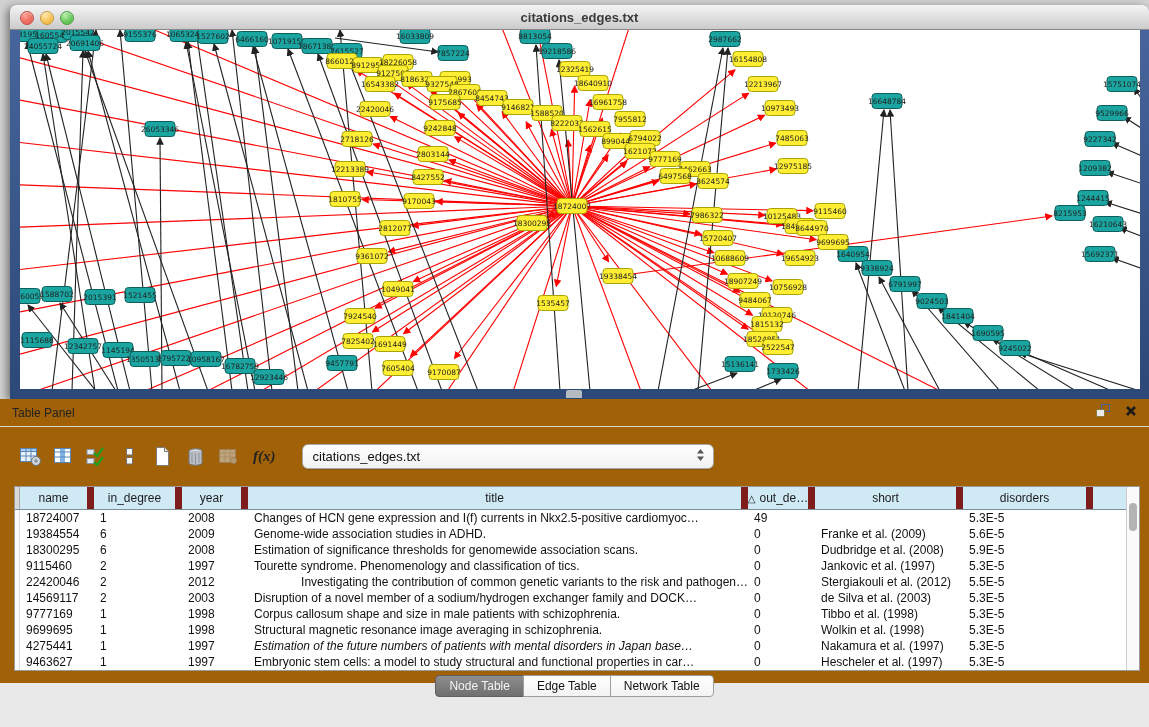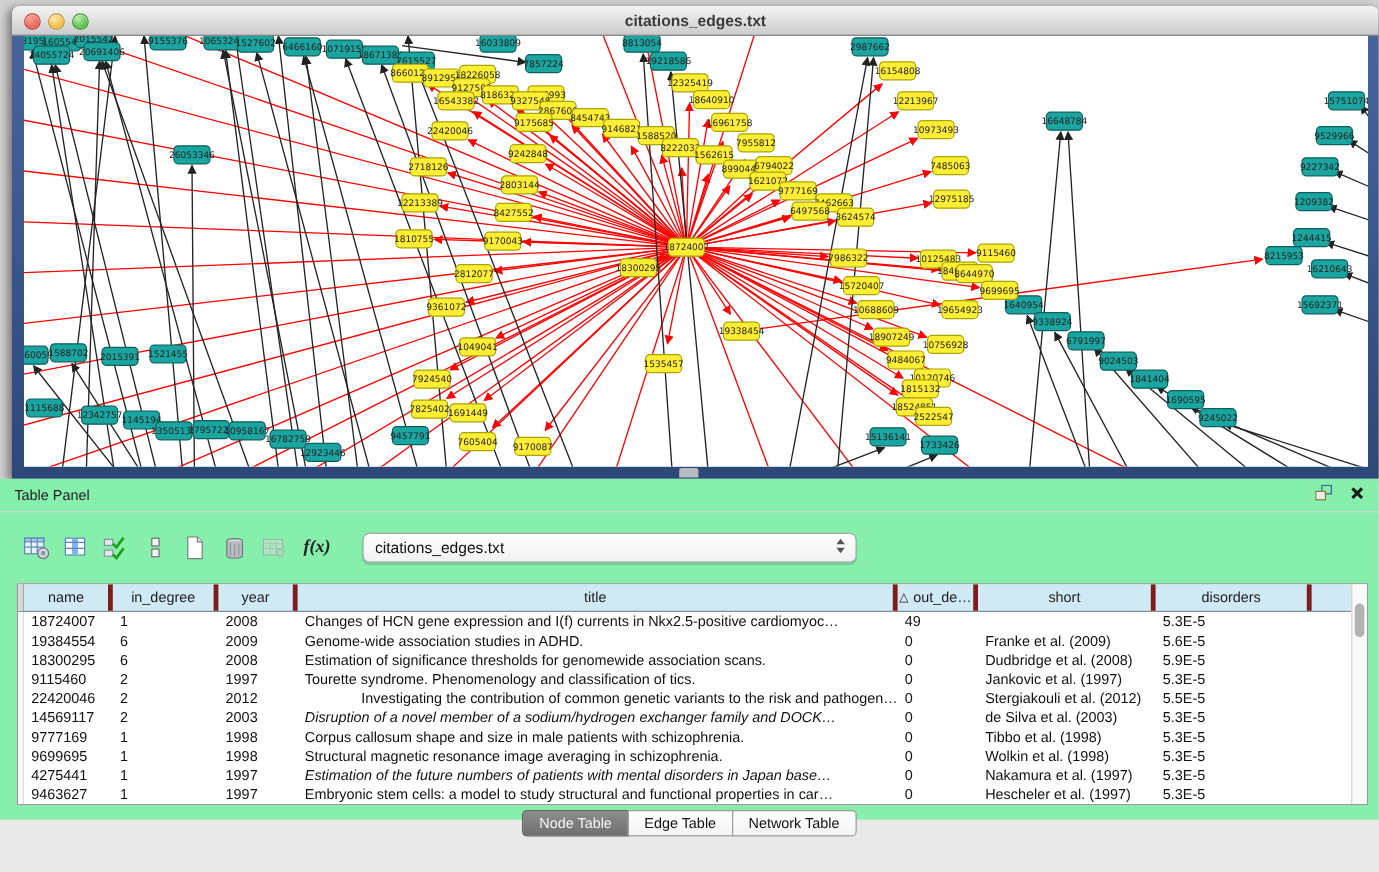--- a/index.html
+++ b/index.html
@@ -17,35 +17,35 @@
   .l-yel{left:30px;background:radial-gradient(circle at 35% 30%,#ffe9a8,#f5bf4f 60%);border:1px solid #c8963c}
   .l-grn{left:50px;background:radial-gradient(circle at 35% 30%,#b7efa9,#61c555 60%);border:1px solid #4a9a3e}
   .canvas{position:absolute;left:10px;top:25px;width:1120px;height:359px;background:#fff;overflow:hidden}
   .resize-notch{position:absolute;left:556px;bottom:1px;width:16px;height:8px;background:#cfcfcf;border-radius:2px 2px 0 0;opacity:.85}
   svg .er{stroke:#ff0000;stroke-width:1.1;fill:none}
   svg .ek{stroke:#222;stroke-width:1.1;fill:none}
   svg rect.ny{fill:#ffee33;stroke:#a8a400;stroke-width:1}
   svg rect.nt{fill:#1aa5a0;stroke:#0c5f5c;stroke-width:1}
   svg text.nl{font-family:"DejaVu Sans",sans-serif;font-size:7.5px;fill:#222;text-anchor:middle}
   
-  .panel{position:relative;width:1149px;height:284px;background:#86efac}
+  .panel{position:relative;width:1149px;height:284px;background:#a16207}
   .panel-header{height:27px;display:flex;align-items:center;padding:0 12px;font-size:12px;color:#222;border-bottom:1px solid #d8d8d8}
   .panel-header .spacer{flex:1}
   .float-ic{margin-right:14px;cursor:default}
   .close-x{cursor:default}
   .toolbar{height:59px;display:flex;align-items:center;padding-left:18px}
   .tb-ic{width:24px;height:24px;margin-right:9px;display:flex;align-items:center;justify-content:center}
   .fx{font-family:"Liberation Serif",serif;font-style:italic;font-weight:bold;font-size:15px;color:#222;margin:0 4px}
   .dropdown{margin-left:22px;width:392px;height:23px;border:1px solid #a9a9a9;border-radius:6px;
       background:linear-gradient(#ffffff,#f1f1f1);box-shadow:0 1px 1px rgba(0,0,0,.15);
       display:flex;align-items:center;padding:0 8px 0 10px;font-size:13px;color:#111}
   .dropdown .dd-label{flex:1;overflow:hidden;white-space:nowrap}
   .tablewrap{position:relative;margin-left:14px;width:1126px;height:185px;background:#fff;border:1px solid #9a9a9a;box-sizing:border-box}
   .thead{display:flex;height:22px;background:#cfe9f5;border-bottom:1px solid #7f8f99}
-  .th{box-sizing:border-box;border-right:4px solid #7f1d1d;display:flex;align-items:center;justify-content:center;
+  .th{box-sizing:border-box;border-right:7px solid #7f1d1d;display:flex;align-items:center;justify-content:center;
       font-size:12px;color:#1c1c1c;overflow:hidden;white-space:nowrap}
   .th.gutter{background:#d9d9d9;border-right:1px solid #aaa}
   .th .sortglyph{margin-right:4px;font-size:10px}
   .trow{display:flex;height:16px;line-height:16px;font-size:12px;color:#111}
   .td{box-sizing:border-box;padding-left:6px;overflow:hidden;white-space:nowrap;text-overflow:ellipsis}
   .td.gutter{padding:0;border-right:1px solid #ddd;background:#fbfbfb}
   .vscroll{position:absolute;top:0;right:0;width:13px;height:100%;background:#fafafa;border-left:1px solid #cfcfcf;box-sizing:border-box}
   .vthumb{position:absolute;top:16px;left:2px;width:8px;height:28px;border-radius:5px;background:#b3b3b3}
   .tabs{height:30px;display:flex;justify-content:center;padding-top:4px;box-sizing:border-box}
   .tab{font-size:12px;height:22px;line-height:20px;padding:0 13px;background:linear-gradient(#ffffff,#f3f3f3);
@@ -850,21 +850,21 @@
           <div class="td" style="width: 500px; text-align: right;">Investigating the contribution of common genetic variants to the risk and pathogen…</div>
           <div class="td" style="width: 67px;">0</div>
           <div class="td" style="width: 148px;">Stergiakouli et al. (2012)</div>
           <div class="td" style="width: 130px;">5.5E-5</div>
         </div>
         <div class="trow">
           <div class="td gutter" style="width: 5px;"></div>
           <div class="td" style="width: 74px;">14569117</div>
           <div class="td" style="width: 88px;">2</div>
           <div class="td" style="width: 66px;">2003</div>
-          <div class="td" style="width: 500px; font-style: italic;">Disruption of a novel member of a sodium/hydrogen exchanger family and DOCK…</div>
+          <div class="td" style="width: 500px;">Disruption of a novel member of a sodium/hydrogen exchanger family and DOCK…</div>
           <div class="td" style="width: 67px;">0</div>
           <div class="td" style="width: 148px;">de Silva et al. (2003)</div>
           <div class="td" style="width: 130px;">5.3E-5</div>
         </div>
         <div class="trow">
           <div class="td gutter" style="width: 5px;"></div>
           <div class="td" style="width: 74px;">9777169</div>
           <div class="td" style="width: 88px;">1</div>
           <div class="td" style="width: 66px;">1998</div>
           <div class="td" style="width: 500px;">Corpus callosum shape and size in male patients with schizophrenia.</div>

